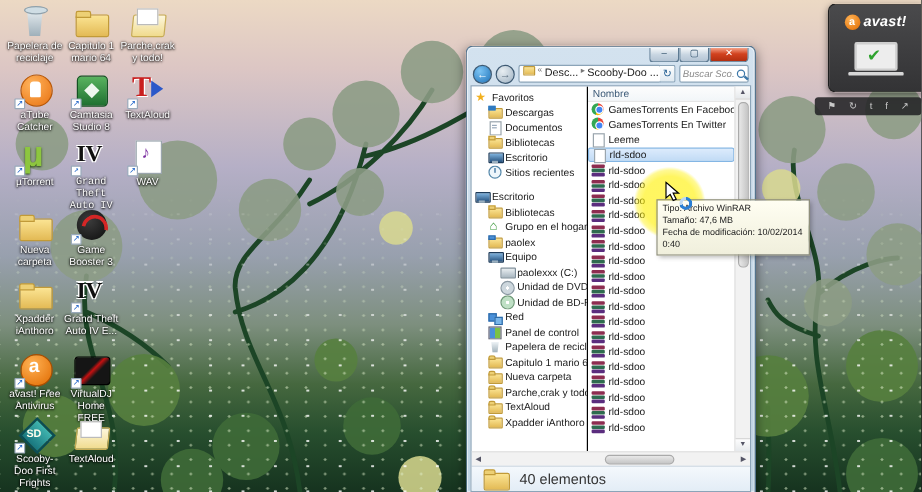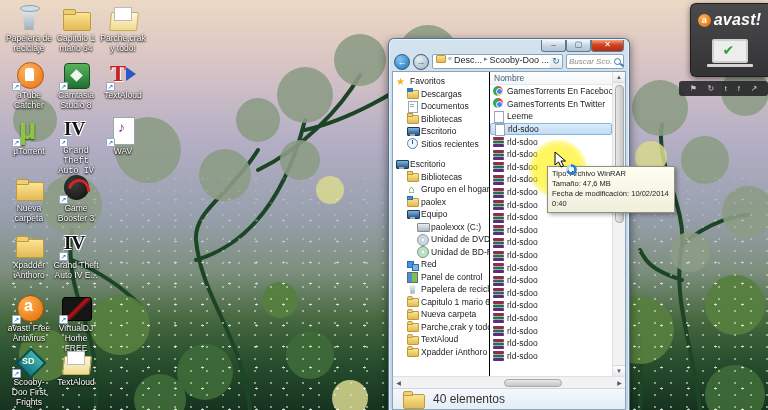--- a/index.html
+++ b/index.html
@@ -39,21 +39,21 @@
   [data-icon="gamebooster"]::after{left:9px;top:6px;width:16px;height:16px;border:3px solid transparent;border-top-color:#d42626;border-right-color:#d42626;border-radius:50%;transform:rotate(-35deg);}
   [data-icon="avast-shortcut"]::before{left:5px;top:2px;width:25px;height:25px;border-radius:50%;background:radial-gradient(circle at 35% 30%,#ffb254,#e06a00);border:1px solid #a84e02;}
   [data-icon="avast-shortcut"]::after{content:"a";left:12px;top:4px;font:bold 16px "Liberation Sans",sans-serif;color:#fff;}
   [data-icon="virtualdj"]::before{left:3px;top:4px;width:28px;height:22px;border-radius:3px;background:linear-gradient(135deg,#151515 42%,#c41111 50%,#151515 62%);border:1px solid #000;}
   [data-icon="scoobydoo"]::before{left:8px;top:5px;width:18px;height:18px;background:linear-gradient(#3fb3ae,#19767e);border:2px solid #0c4d54;transform:rotate(45deg);}
   [data-icon="scoobydoo"]::after{content:"SD";left:10px;top:9px;font:bold 9px "Liberation Sans",sans-serif;color:#ffe;}
   
   .avast-panel{position:absolute;left:690px;top:3px;width:78px;height:74px;z-index:6;background:linear-gradient(#4a4a4c,#333335);border:1px solid #1e1e1e;border-right:none;border-radius:6px 0 0 6px;box-shadow:0 2px 6px rgba(0,0,0,.5);}
   .avast-logo{display:flex;align-items:center;gap:3px;justify-content:center;margin-top:7px;}
   .avast-ball{width:13px;height:13px;border-radius:50%;background:radial-gradient(circle at 35% 30%,#ffb254,#e06a00);color:#fff;font:bold 9px/13px "Liberation Sans",sans-serif;text-align:center;}
-  .avast-word{color:#fff;font-style:italic;font-weight:bold;font-size:16px;letter-spacing:.2px;}
+  .avast-word{color:#fff;font-style:italic;font-weight:bold;font-size:12px;letter-spacing:.2px;}
   .avast-laptop{position:relative;width:36px;height:24px;margin:10px auto 0;background:#ededed;border:2px solid #cfcfcf;border-radius:2px;}
   .avast-laptop::before{content:"\2714";position:absolute;left:9px;top:1px;color:#2fa32f;font-size:14px;}
   .avast-laptop::after{content:"";position:absolute;left:-7px;bottom:-6px;width:46px;height:3px;background:#d6d6d6;border-radius:1px;}
   .social-bar{position:absolute;left:679px;top:81px;width:89px;height:15px;z-index:6;background:rgba(35,35,37,.88);border-radius:3px;display:flex;align-items:center;justify-content:space-evenly;}
   .social-ic{color:#c9c9c9;font-size:8px;line-height:8px;cursor:pointer;}
   
   .window{position:absolute;left:388px;top:38px;width:242px;height:372px;z-index:5;display:flex;flex-direction:column;background:linear-gradient(#d3e2ef,#bed3e4);border:1px solid #54748e;border-bottom:none;border-radius:6px 6px 0 0;box-shadow:0 3px 10px rgba(0,0,0,.5),inset 0 0 0 1px rgba(255,255,255,.55);}
   .titlebar{position:relative;height:13px;flex:none;}
   .caption-buttons{position:absolute;right:5px;top:1px;display:flex;}
   .cap-btn{width:25px;height:12px;margin-left:0;background:linear-gradient(#f5f8fa,#c9d6e2 50%,#b4c4d4);border:1px solid #5d7a92;border-top:none;border-radius:0 0 3px 3px;font-size:8px;line-height:10px;text-align:center;color:#30506a;cursor:pointer;}

